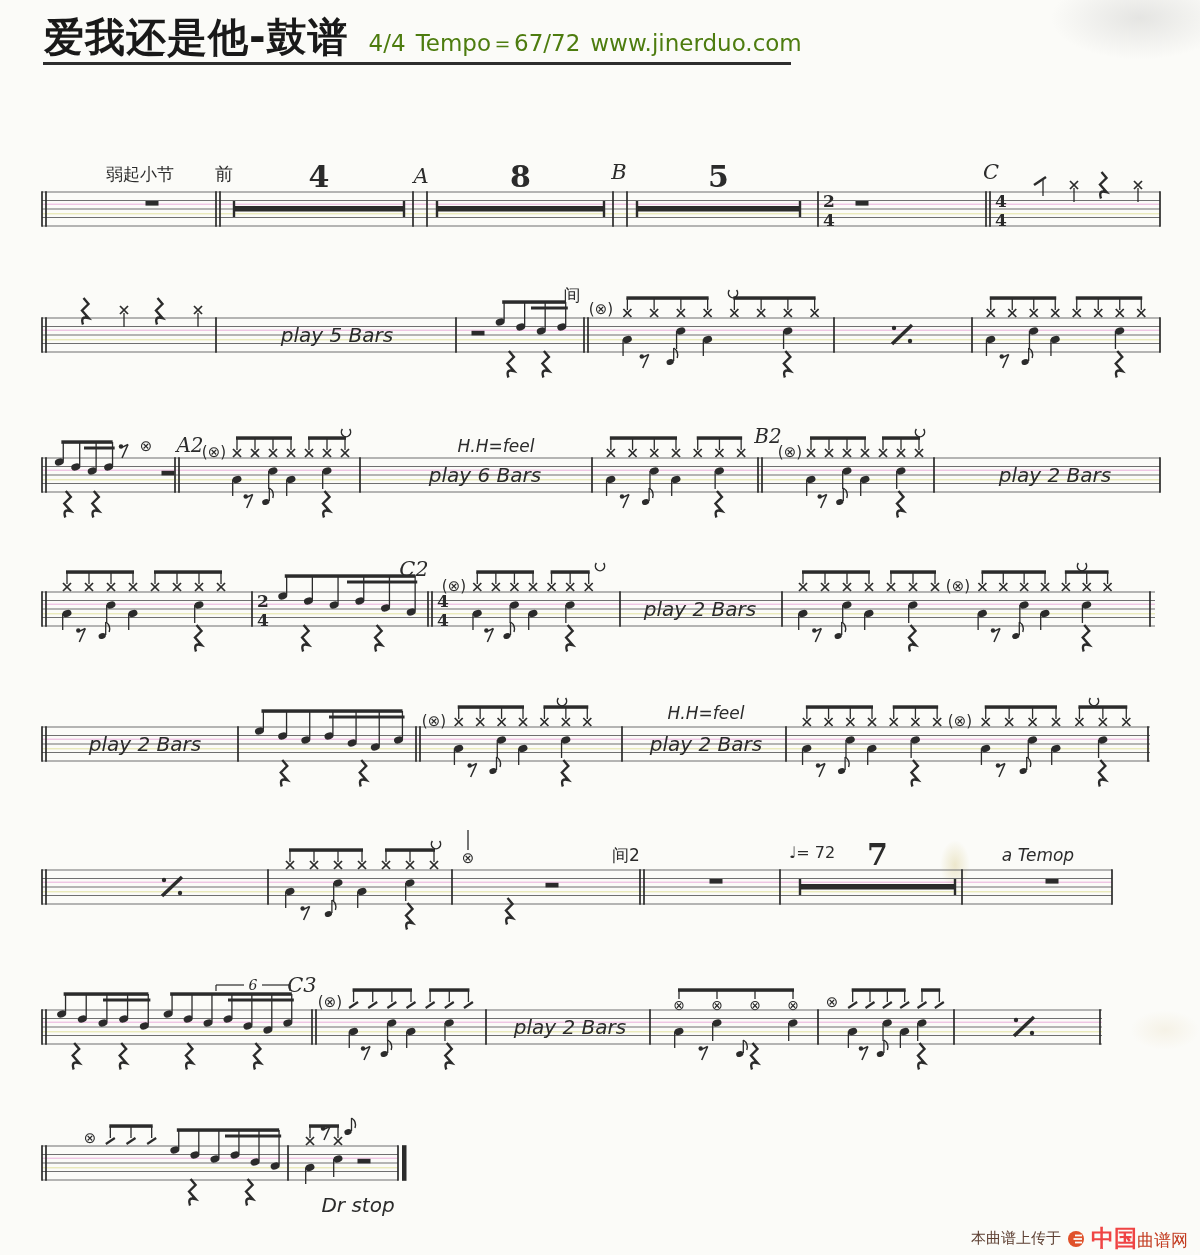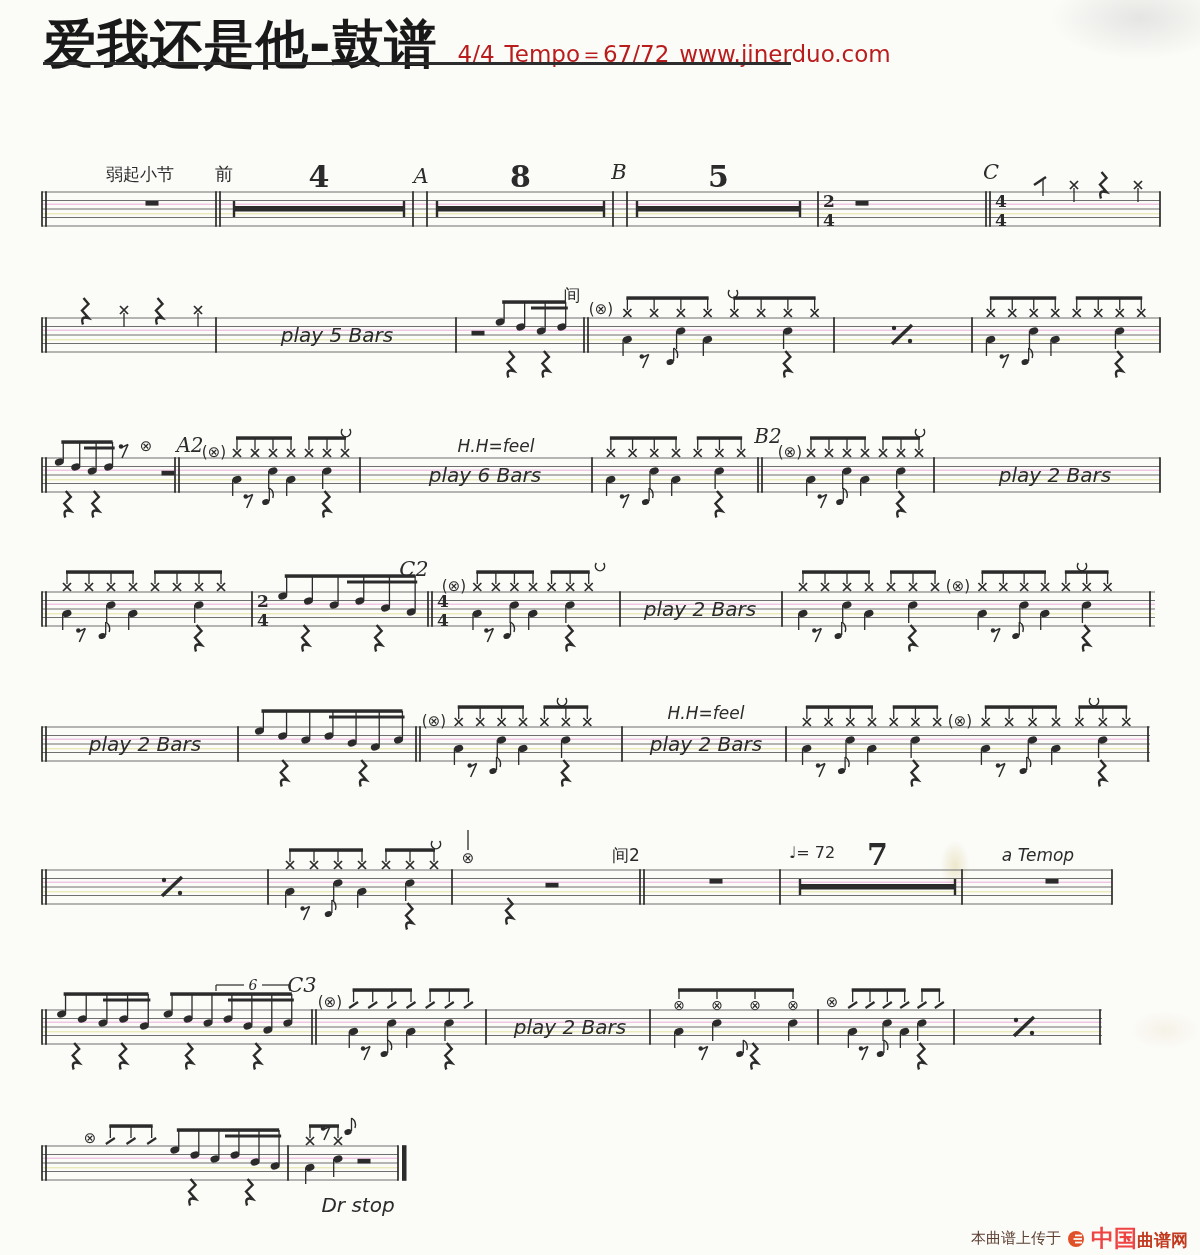--- a/index.html
+++ b/index.html
@@ -1,29 +1,29 @@
 <!DOCTYPE html>
 <html><head>
 <meta charset="utf-8">
 <style>
   html,body{margin:0;padding:0}
   body{width:1200px;height:1255px;background:#fbfbf8;position:relative;overflow:hidden;
        font-family:"DejaVu Sans","Liberation Sans",sans-serif;color:#1d1d1d}
   .page{position:absolute;inset:0}
   .hdr{position:absolute;left:44px;top:10px;width:900px}
   .title-row{display:flex;align-items:baseline;gap:20px;white-space:nowrap}
-  .title{font-size:52px;font-weight:bold;color:#191919;letter-spacing:1px}
-  .meta{font-size:23px;color:#b91c1c}
+  .title{font-size:40px;font-weight:bold;color:#191919;letter-spacing:1px}
+  .meta{font-size:23px;color:#4d7c0f}
   .meta span{margin-right:10px}
   .rule{position:absolute;left:43px;top:62px;width:748px;height:3px;background:#2d2d2d}
   svg.score{position:absolute;left:0;top:0}
   .ftr{position:absolute;right:12px;top:1223px;display:flex;align-items:center;gap:6px}
   .ftr .up{color:#5e4033;font-weight:normal;font-size:15px}
   .ftr .cn1{color:#ef4444;font-weight:bold;font-size:23px}
-  .ftr .cn2{color:#c23a1f;font-weight:bold;font-size:17px}
+  .ftr .cn2{color:#c23a1f;font-weight:normal;font-size:17px}
   .logo{display:inline-flex;align-items:center}
   .smudge{position:absolute;pointer-events:none}
   .sm1{left:1050px;top:0;width:150px;height:60px;
        background:radial-gradient(ellipse at 60% 30%,rgba(150,150,150,.22),rgba(150,150,150,0) 70%)}
   .sm2{left:940px;top:840px;width:30px;height:50px;
        background:radial-gradient(ellipse,rgba(200,180,90,.28),rgba(200,180,90,0) 70%)}
   .sm3{left:1130px;top:1010px;width:70px;height:40px;
        background:radial-gradient(ellipse,rgba(220,200,150,.18),rgba(220,200,150,0) 70%)}
 </style>
 </head>

